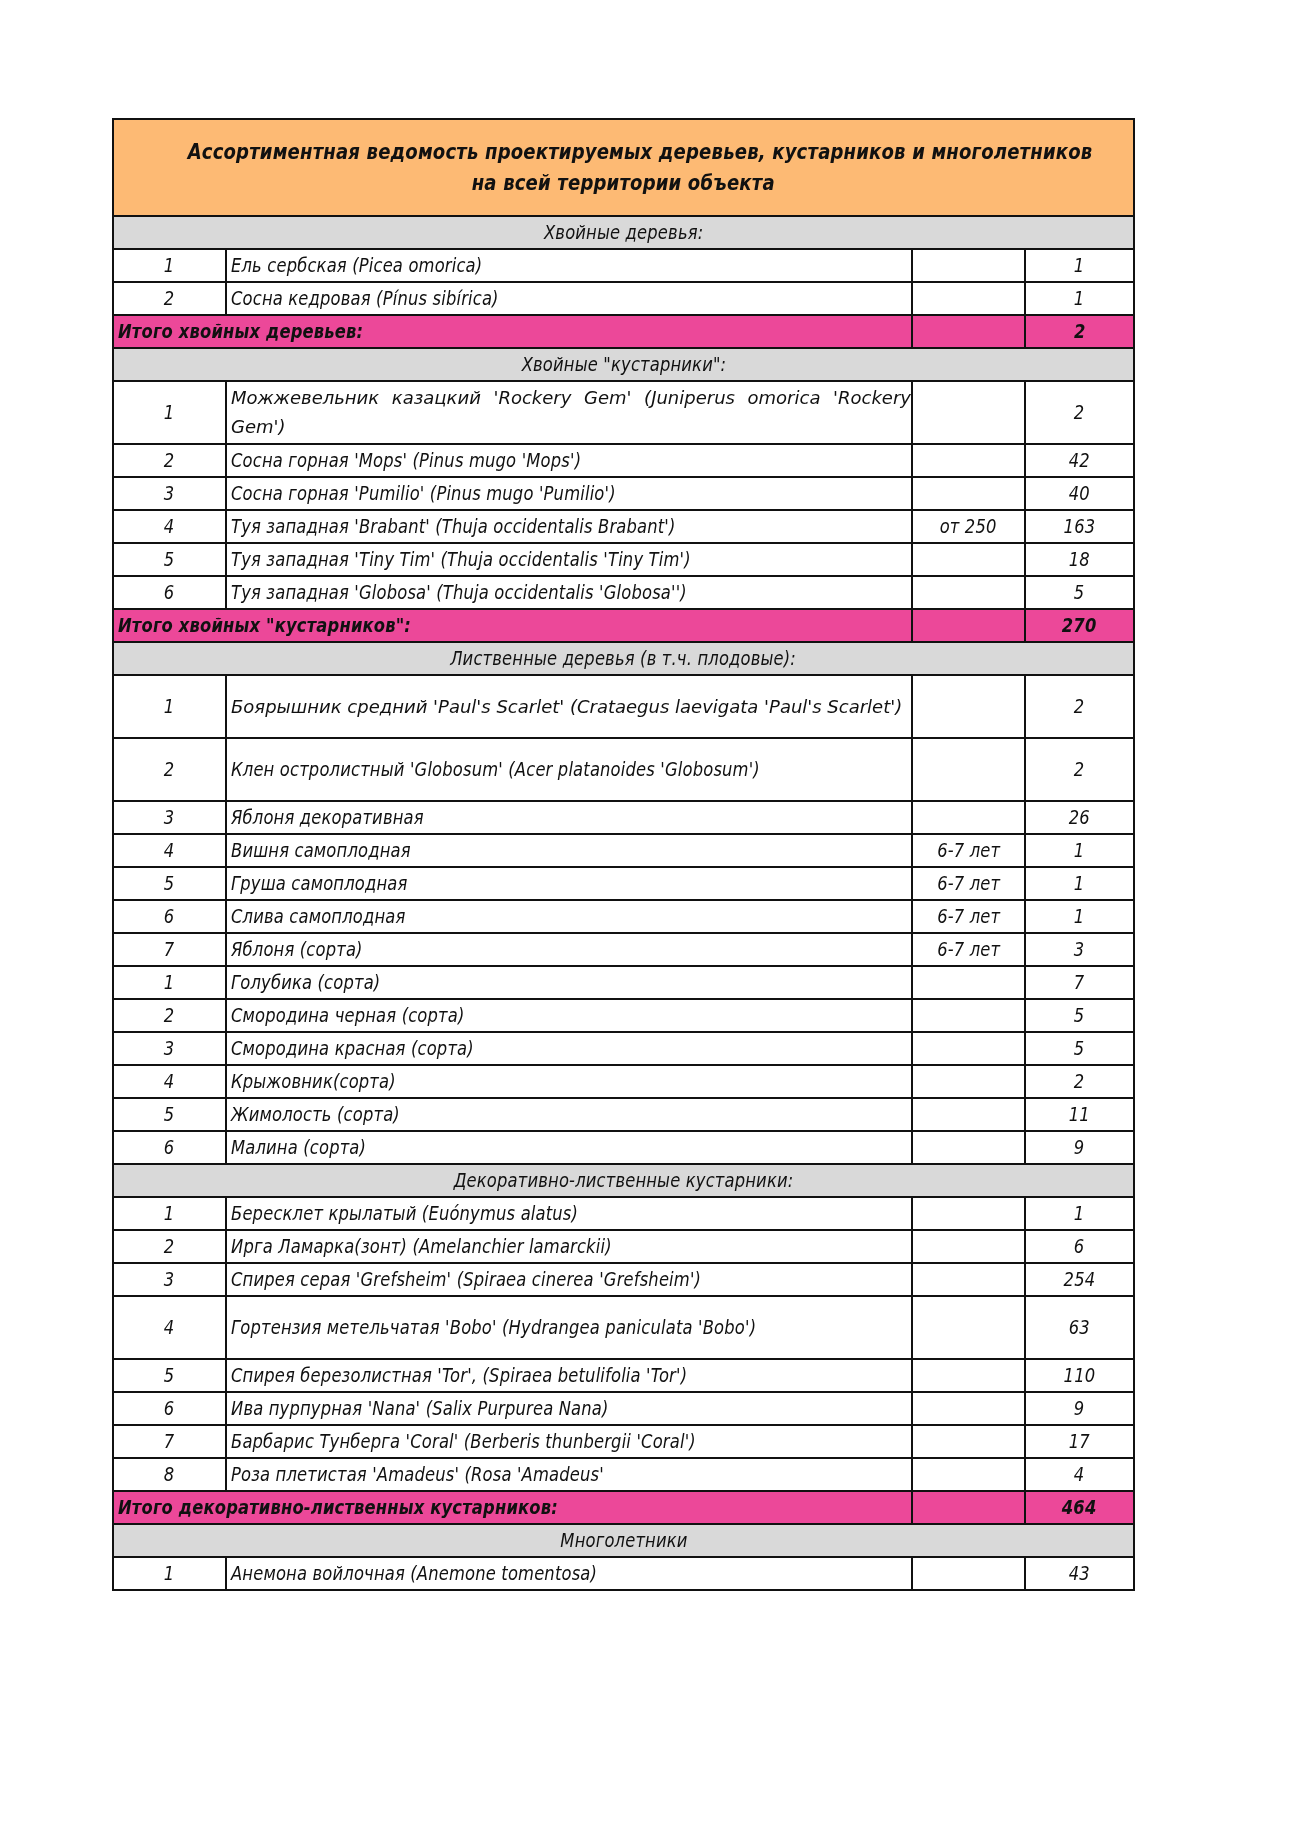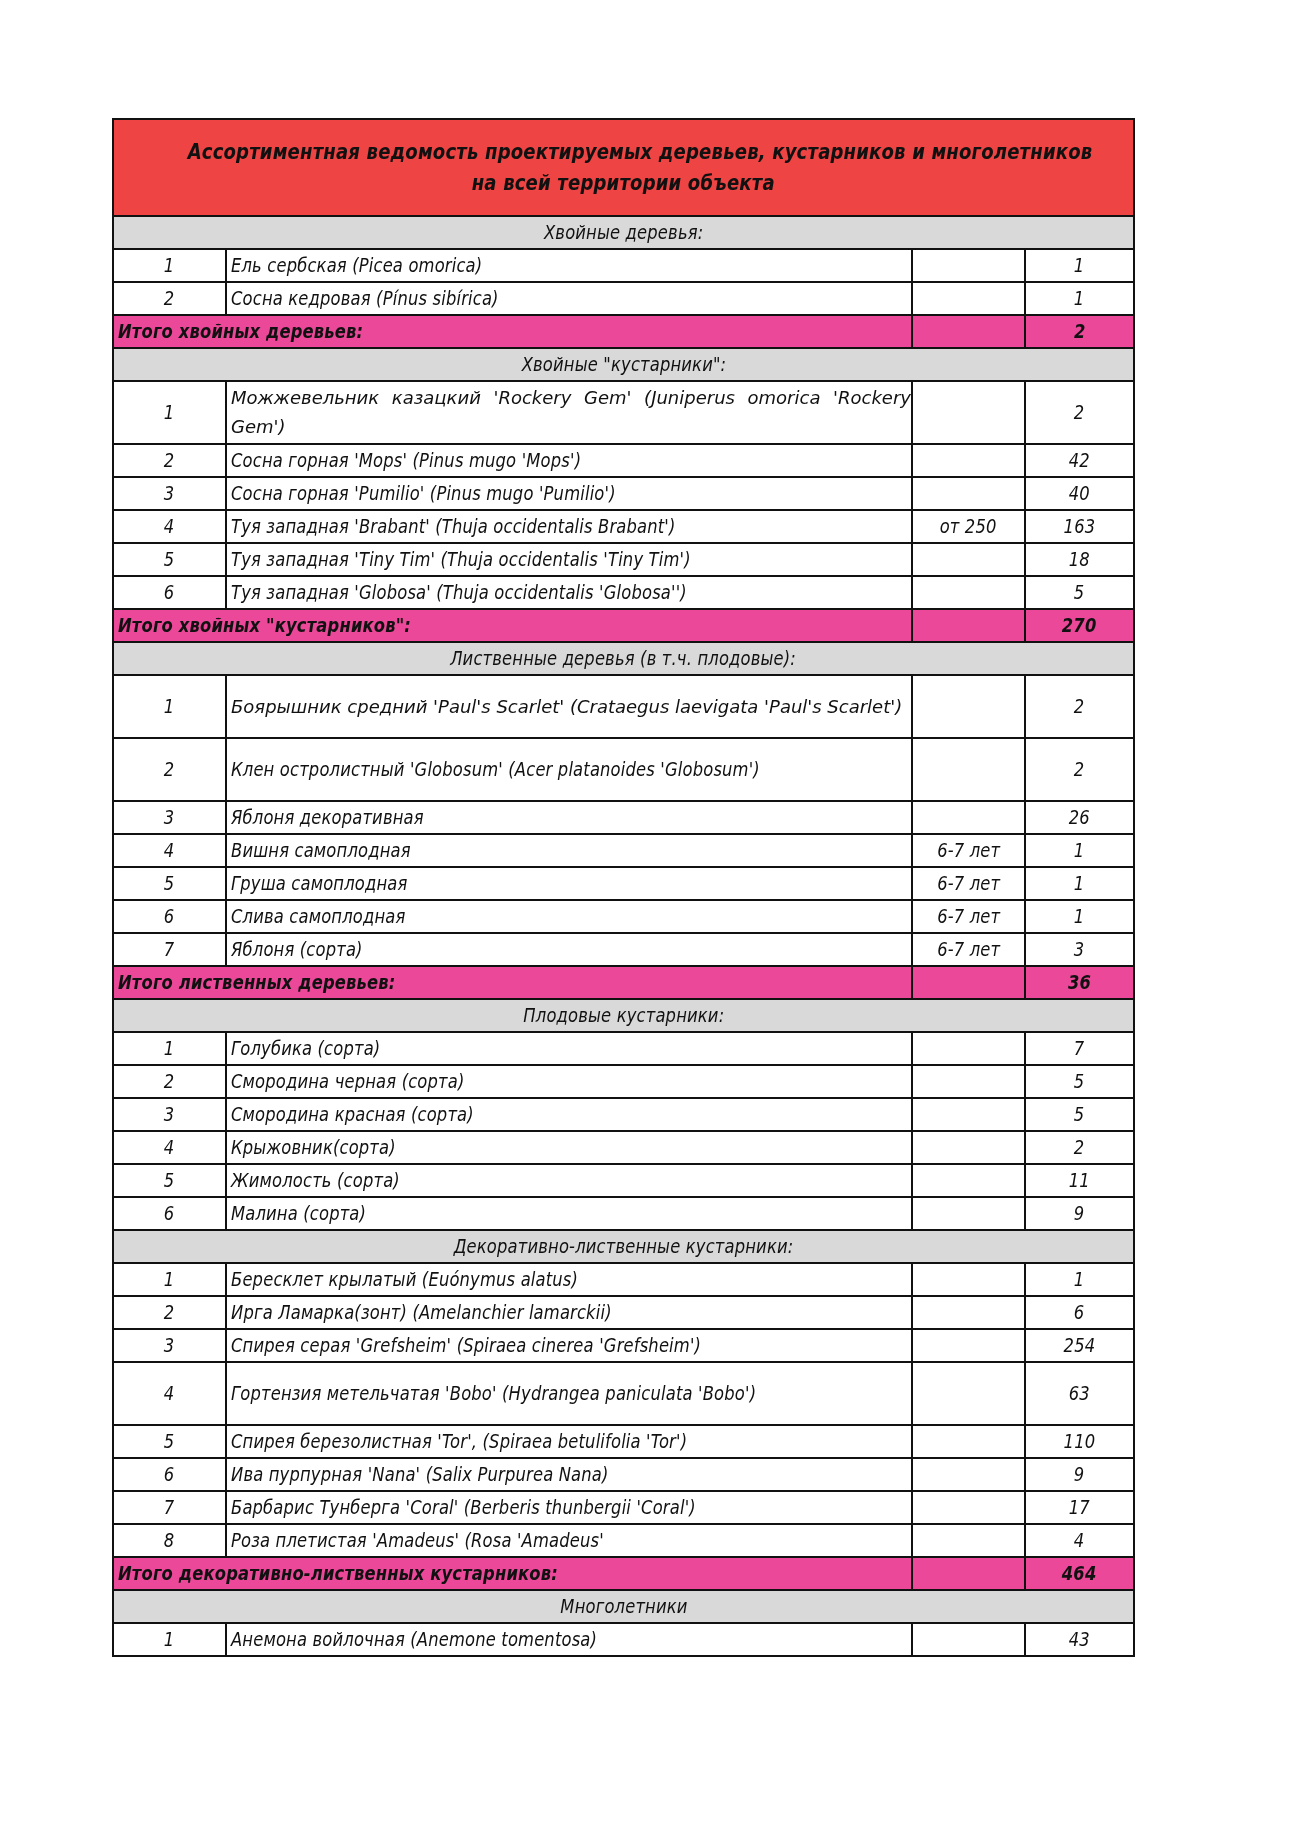--- a/index.html
+++ b/index.html
@@ -7,21 +7,21 @@
          font-family:"DejaVu Sans", sans-serif; color:#111; }
   #sheet { position:absolute; left:112px; top:118px; width:1021px; }
   table { border-collapse:collapse; width:1021px; table-layout:fixed; }
   col.c-num { width:113px; } col.c-name { width:686px; } col.c-h { width:113px; } col.c-qty { width:109px; }
   td, th { border:2.5px solid #111; padding:0; font-style:italic; font-weight:normal;
            font-size:19px; line-height:31px; vertical-align:middle; overflow:hidden; }
   .txt { display:inline-block; transform:scaleX(0.86); transform-origin:left center; white-space:nowrap; letter-spacing:0.2px; }
   .ctr { text-align:center; }
   .ctr .txt { transform-origin:center center; }
   .name { padding-left:4px; }
-  .title-cell { background:#ef4444; height:95px; text-align:center; font-weight:bold; font-size:21px; line-height:31px; }
+  .title-cell { background:#fdba74; height:95px; text-align:center; font-weight:bold; font-size:21px; line-height:31px; }
   .title-cell .txt { transform-origin:center center; }
   .hdr td { height:70px; font-weight:bold; font-size:19px; line-height:28px; text-align:center; }
   .hdr .txt { transform-origin:center center; white-space:normal; }
   .section td { background:#d9d9d9; height:28px; text-align:center;margin-top:15px; }
   .row td { height:28px; }
   .row.tall td { height:61px; }
   .row.wrap .name .txt { white-space:normal; transform:none; font-size:18px; line-height:29px; letter-spacing:0; width:100%; text-align:justify; }
   .total td { background:#ec4899; height:28px; font-weight:bold; }
   .total .label { padding-left:4px; }
 </style>
@@ -145,28 +145,20 @@
           <td class="name"><span class="txt">Слива самоплодная</span></td>
           <td class="ctr"><span class="txt">6-7 лет</span></td>
           <td class="ctr"><span class="txt">1</span></td>
         </tr>
         <tr class="row">
           <td class="ctr"><span class="txt">7</span></td>
           <td class="name"><span class="txt">Яблоня (сорта)</span></td>
           <td class="ctr"><span class="txt">6-7 лет</span></td>
           <td class="ctr"><span class="txt">3</span></td>
         </tr>
-        <tr class="total">
-          <td colspan="2" class="label"><span class="txt">Итого лиственных деревьев:</span></td>
-          <td></td>
-          <td class="ctr"><span class="txt">36</span></td>
-        </tr>
-        <tr class="section">
-          <td colspan="4"><span class="txt" style="transform-origin: center center;">Плодовые кустарники:</span></td>
-        </tr>
         <tr class="row">
           <td class="ctr"><span class="txt">1</span></td>
           <td class="name"><span class="txt">Голубика (сорта)</span></td>
           <td class="ctr"><span class="txt"></span></td>
           <td class="ctr"><span class="txt">7</span></td>
         </tr>
         <tr class="row">
           <td class="ctr"><span class="txt">2</span></td>
           <td class="name"><span class="txt">Смородина черная (сорта)</span></td>
           <td class="ctr"><span class="txt"></span></td>

